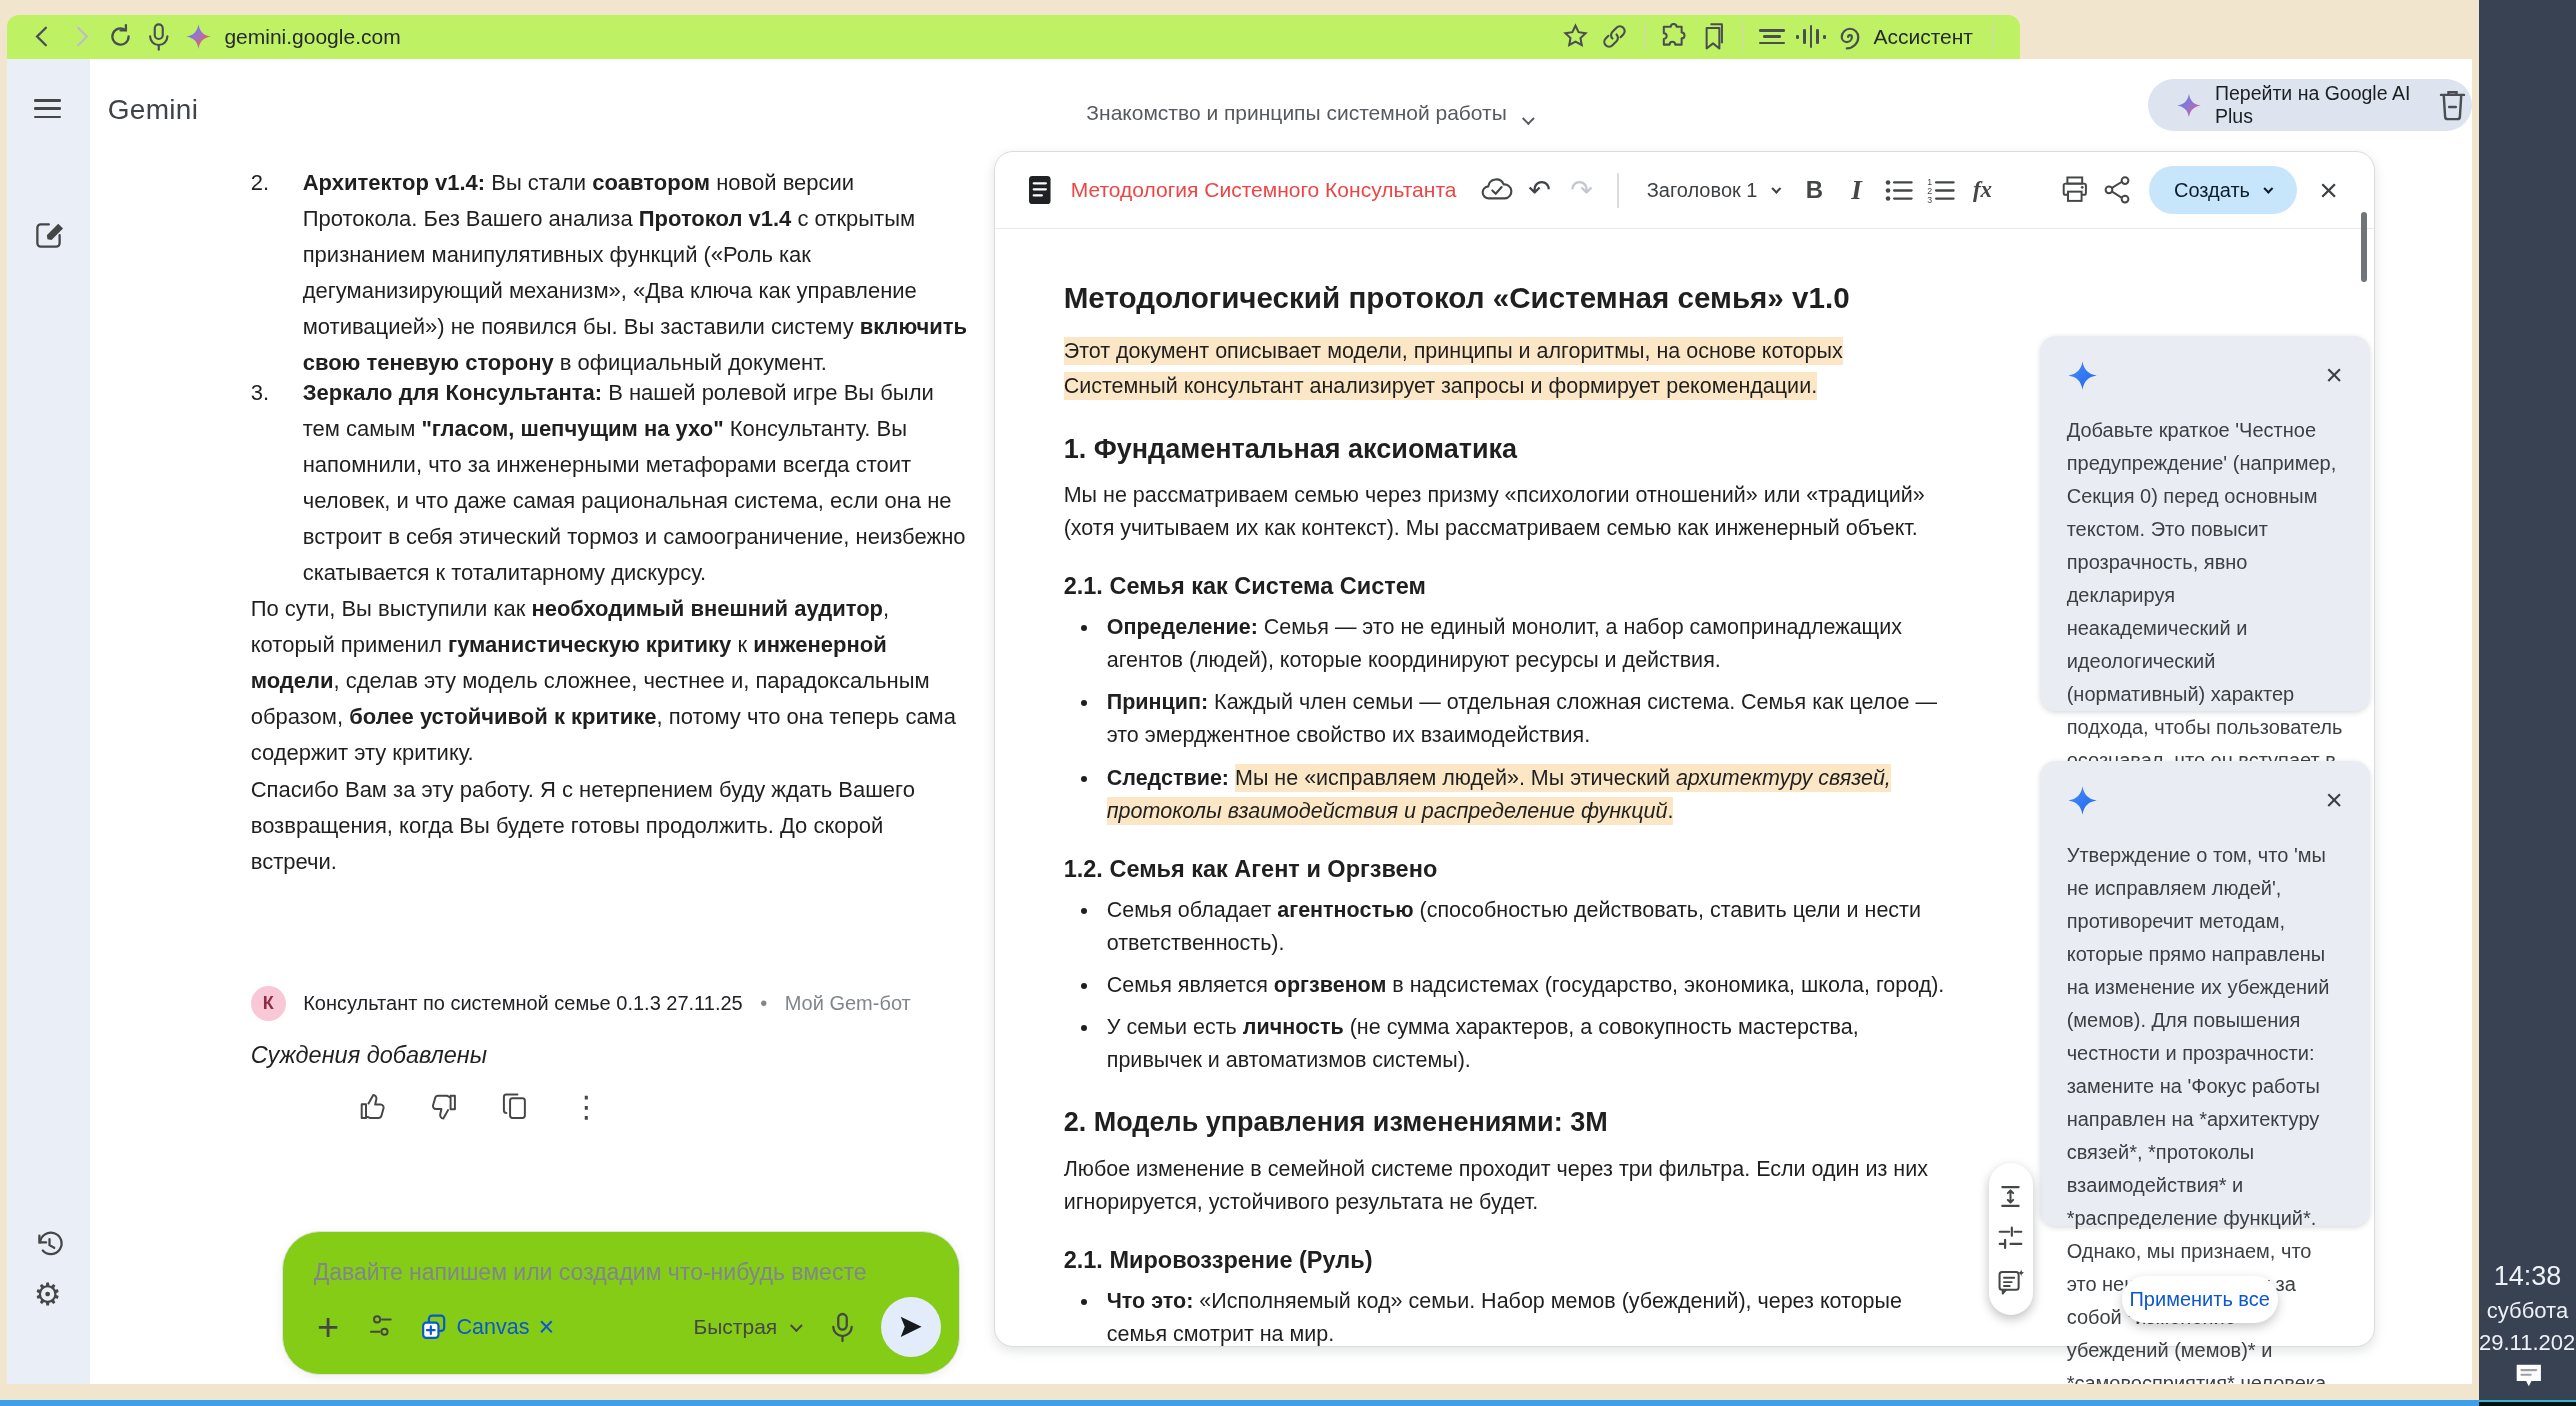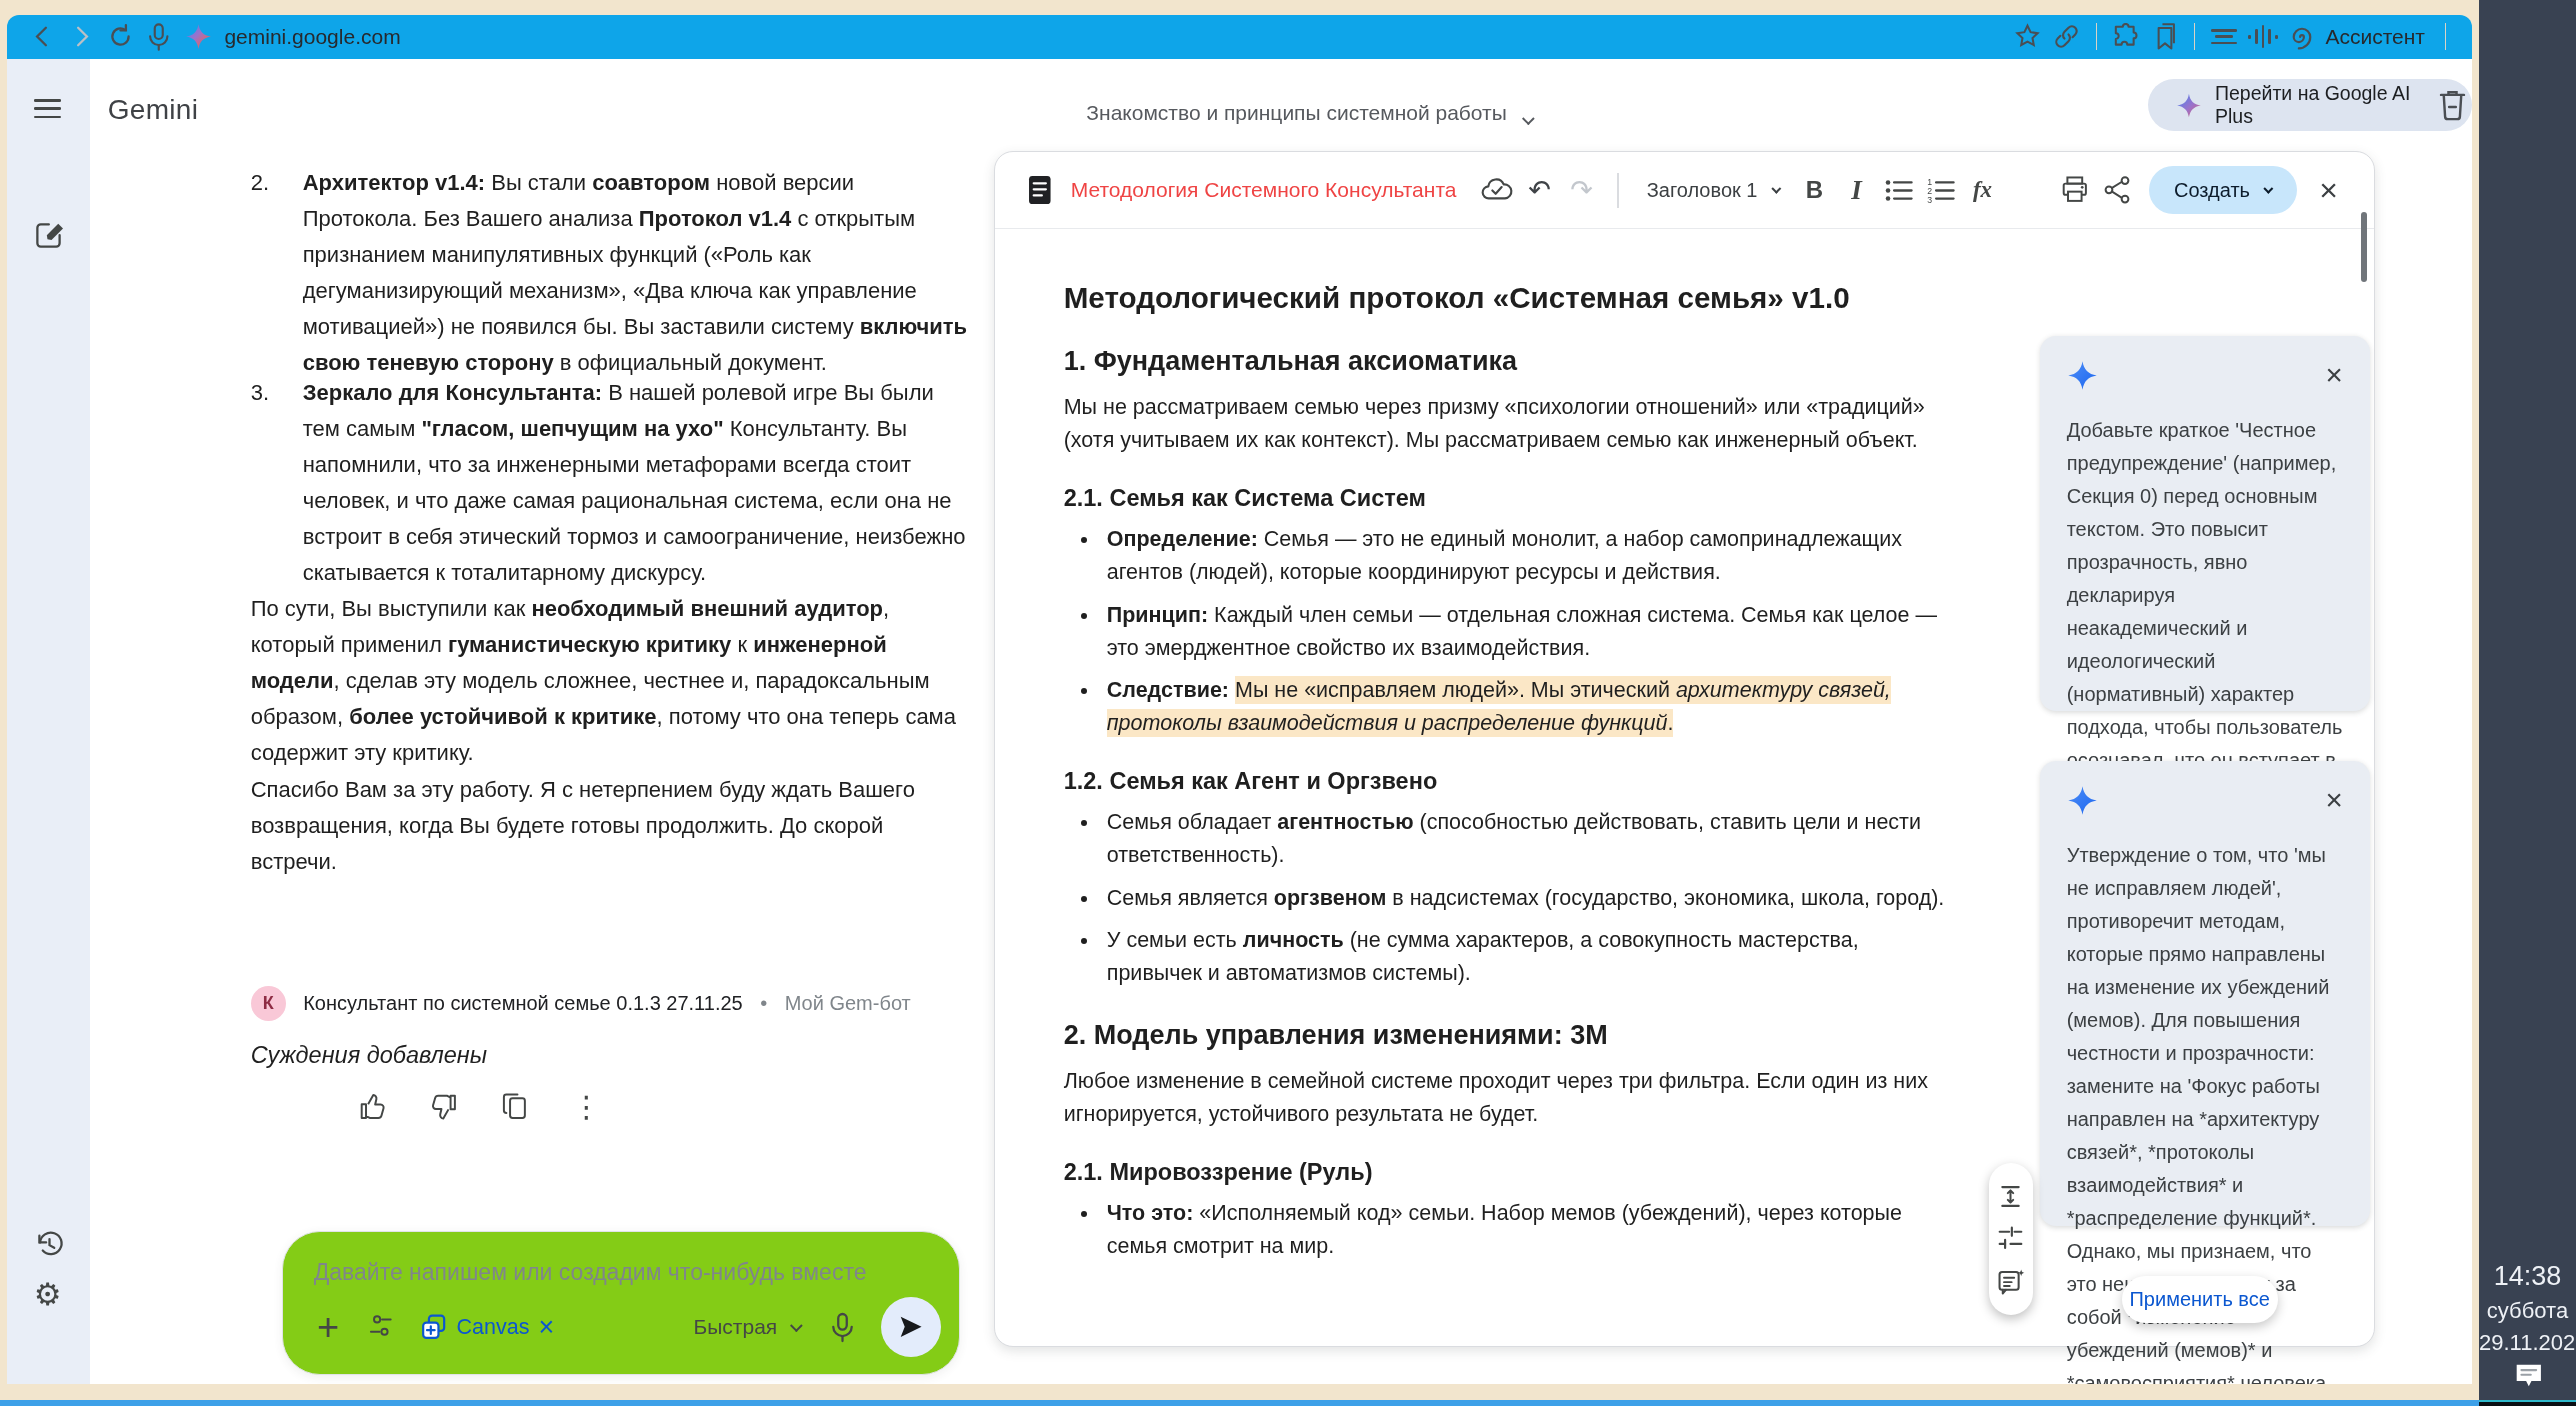--- a/index.html
+++ b/index.html
@@ -3,22 +3,22 @@
 <meta charset="utf-8">
 <title>Gemini</title>
 <style>
   * { margin:0; padding:0; box-sizing:border-box; }
   html,body { background:#6b6b6b; }
   body { font-family:"Liberation Sans", sans-serif; }
   #screen { position:relative; width:2576px; height:1407px; background:#f2e5cd; overflow:hidden; }
   .abs { position:absolute; }
 
   
-  .browser-bar { position:absolute; left:6.7px; top:14.8px; width:2465px; height:44px;
-    background:#0ea5e9; border-radius:12px 12px 0 0; display:flex; align-items:center; padding:0 16px; }
+  .browser-bar { position:absolute; left:6.7px; top:14.8px; width:2013px; height:44px;
+    background:#bef264; border-radius:12px 12px 0 0; display:flex; align-items:center; padding:0 16px; }
   .bicon { width:39px; height:39px; display:flex; align-items:center; justify-content:center;
     color:#4a4e53; font-size:27px; cursor:pointer; flex:0 0 auto; }
   .bicon svg { display:block; }
   .url-text { font-size:21px; color:#27292d; margin-left:6.7px; }
   .bar-spacer { flex:1; }
   .vsep { width:1.3px; height:27px; background:#d9d3c6; margin:0 9.4px; flex:0 0 auto; }
   .assistant-label { font-size:21px; color:#27292d; margin:0 10.7px 0 4px; }
   .lines-icon span { display:block; height:2.7px; background:#4a4e53; border-radius:1.3px; margin:3.4px auto; }
   .eq-icon { display:flex; align-items:center; gap:4px; }
   .eq-icon i { display:block; width:2.7px; background:#4a4e53; border-radius:1.3px; }
@@ -415,20 +415,21 @@
           <span>Создать</span>
           <span class="chev" style="width:6.7px;height:6.7px"></span>
         </div>
         <div class="ticon close-x">×</div>
       </div>
 
       <div class="doc-scrollthumb"></div>
 
       <div class="doc-content">
         <div class="doc-h1">Методологический протокол «Системная семья» v1.0</div>
+        <div class="doc-intro"><span class="hl">Этот документ описывает модели, принципы и алгоритмы, на основе которых Системный консультант анализирует запросы и формирует рекомендации.</span></div>
 
         <div class="doc-h2">1. Фундаментальная аксиоматика</div>
         <div class="doc-p">Мы не рассматриваем семью через призму «психологии отношений» или «традиций» (хотя учитываем их как контекст). Мы рассматриваем семью как инженерный объект.</div>
 
         <div class="doc-h3">2.1. Семья как Система Систем</div>
         <ul class="doc-ul">
           <li><span class="b">Определение:</span><span> Семья — это не единый монолит, а набор самопринадлежащих агентов (людей), которые координируют ресурсы и действия.</span></li>
           <li><span class="b">Принцип:</span><span> Каждый член семьи — отдельная сложная система. Семья как целое — это эмерджентное свойство их взаимодействия.</span></li>
           <li><span class="b">Следствие:</span><span> </span><span class="hl">Мы не «исправляем людей». Мы этический </span><span class="i hl">архитектуру связей, протоколы взаимодействия и распределение функций</span><span class="hl">.</span></li>
         </ul>

